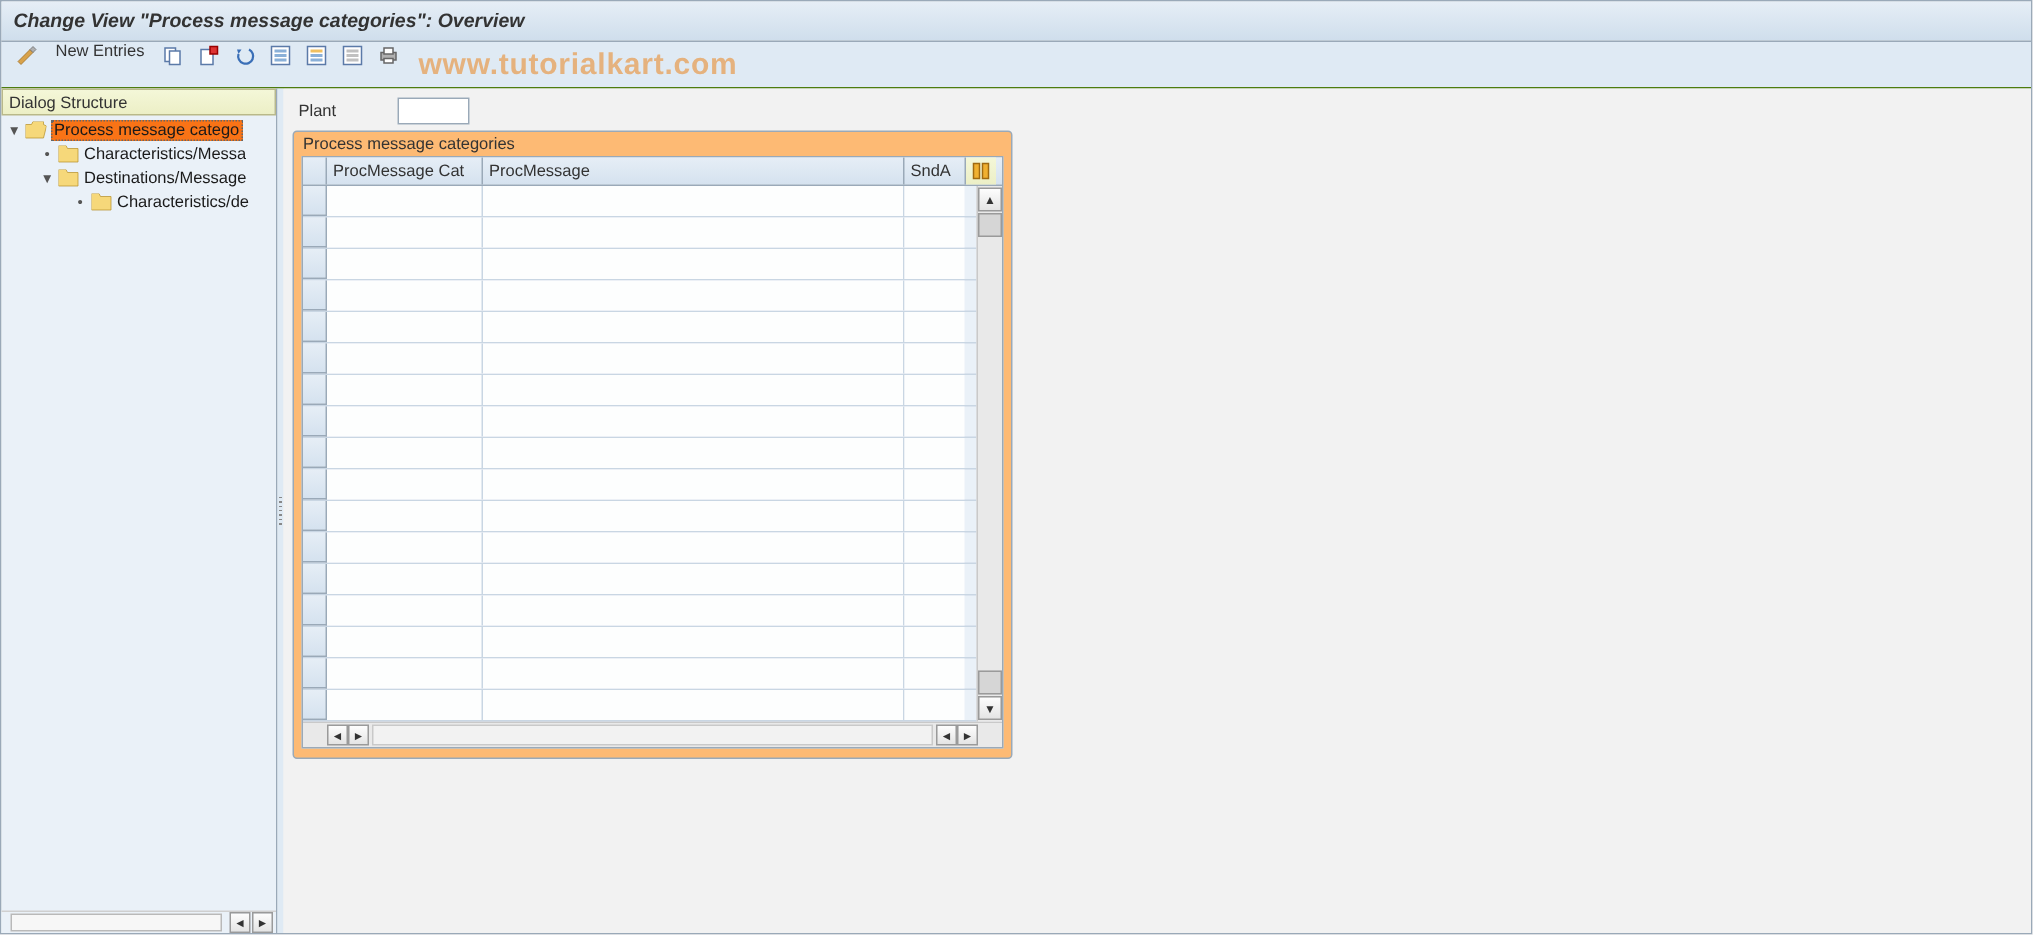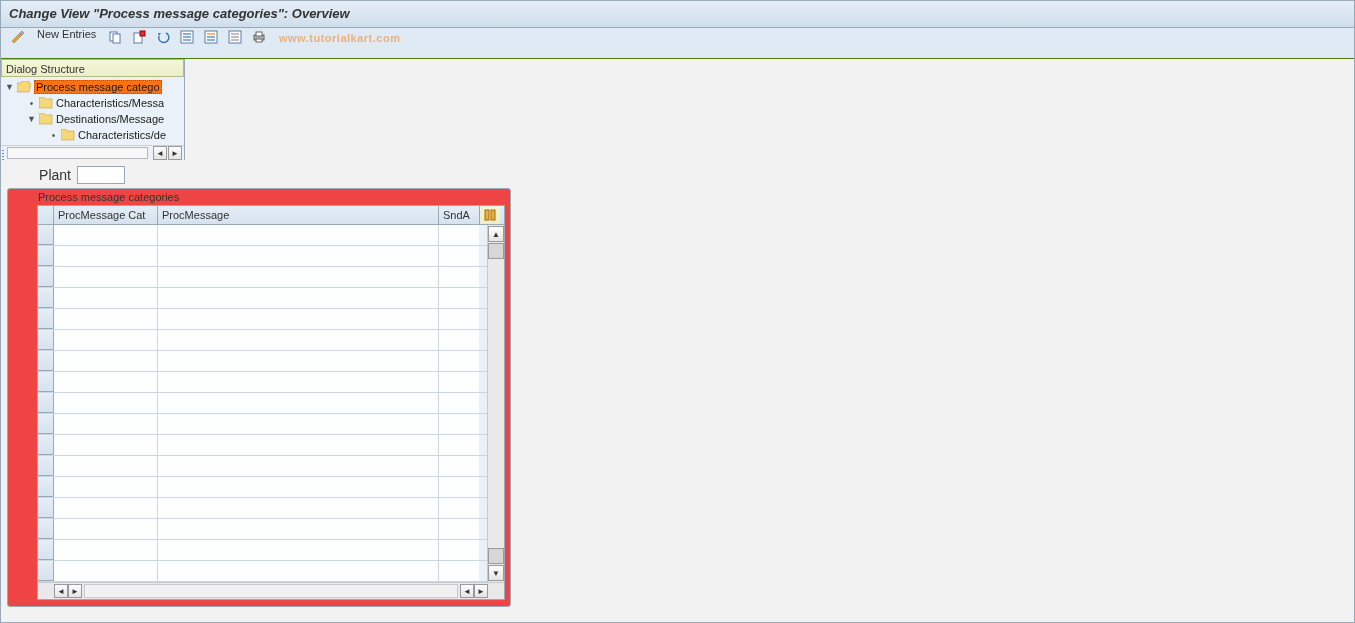--- a/index.html
+++ b/index.html
@@ -54,31 +54,30 @@
   .new-entries {
     font-size:11px;
     color:#333;
     padding:0 4px;
     cursor:pointer;
   }
   .watermark {
     position:absolute;
     left:278px;
     top:4px;
-    font-size:11px;
+    font-size:20px;
     font-weight:bold;
     color:#e7a96a;
     opacity:0.85;
     letter-spacing:0.5px;
   }
   
   .main {
     display:flex;
     height:calc(100% - 58px);
-    flex-direction:column;
   }
   .sidebar {
     width:183px;
     border-right:1px solid #9aa9b8;
     background:#eaf1f8;
     position:relative;
     display:flex;
     flex-direction:column;
   }
   .sidebar-header {
@@ -156,35 +155,34 @@
   }
   
   
   .content {
     flex:1;
     position:relative;
     background:#f2f2f2;
     padding:6px;
   }
   .plant-row { display:flex; align-items:center; gap:6px; margin-bottom:4px; margin-left:4px;}
-  .plant-label { font-size:14px; color:#333; width:60px;text-align:right;}
+  .plant-label { font-size:11px; color:#333; width:60px;}
   .plant-input {
     width:42px; height:16px;
     border:1px solid #9aa9b8;
     background:#fff;
     font-size:11px;
     padding:0 2px;
   }
   .group-box {
     width:478px;
     border:1px solid #9aa9b8;
-    background:#ef4444;
+    background:#fdba74;
     border-radius:3px;
     padding-bottom:6px;
-    padding-left:24px;
   }
   .group-title {
     font-size:11px;
     color:#333;
     padding:2px 6px;
   }
   .grid-wrap {
     margin:0 5px;
     border:1px solid #9aa9b8;
     background:#eaf1f8;

